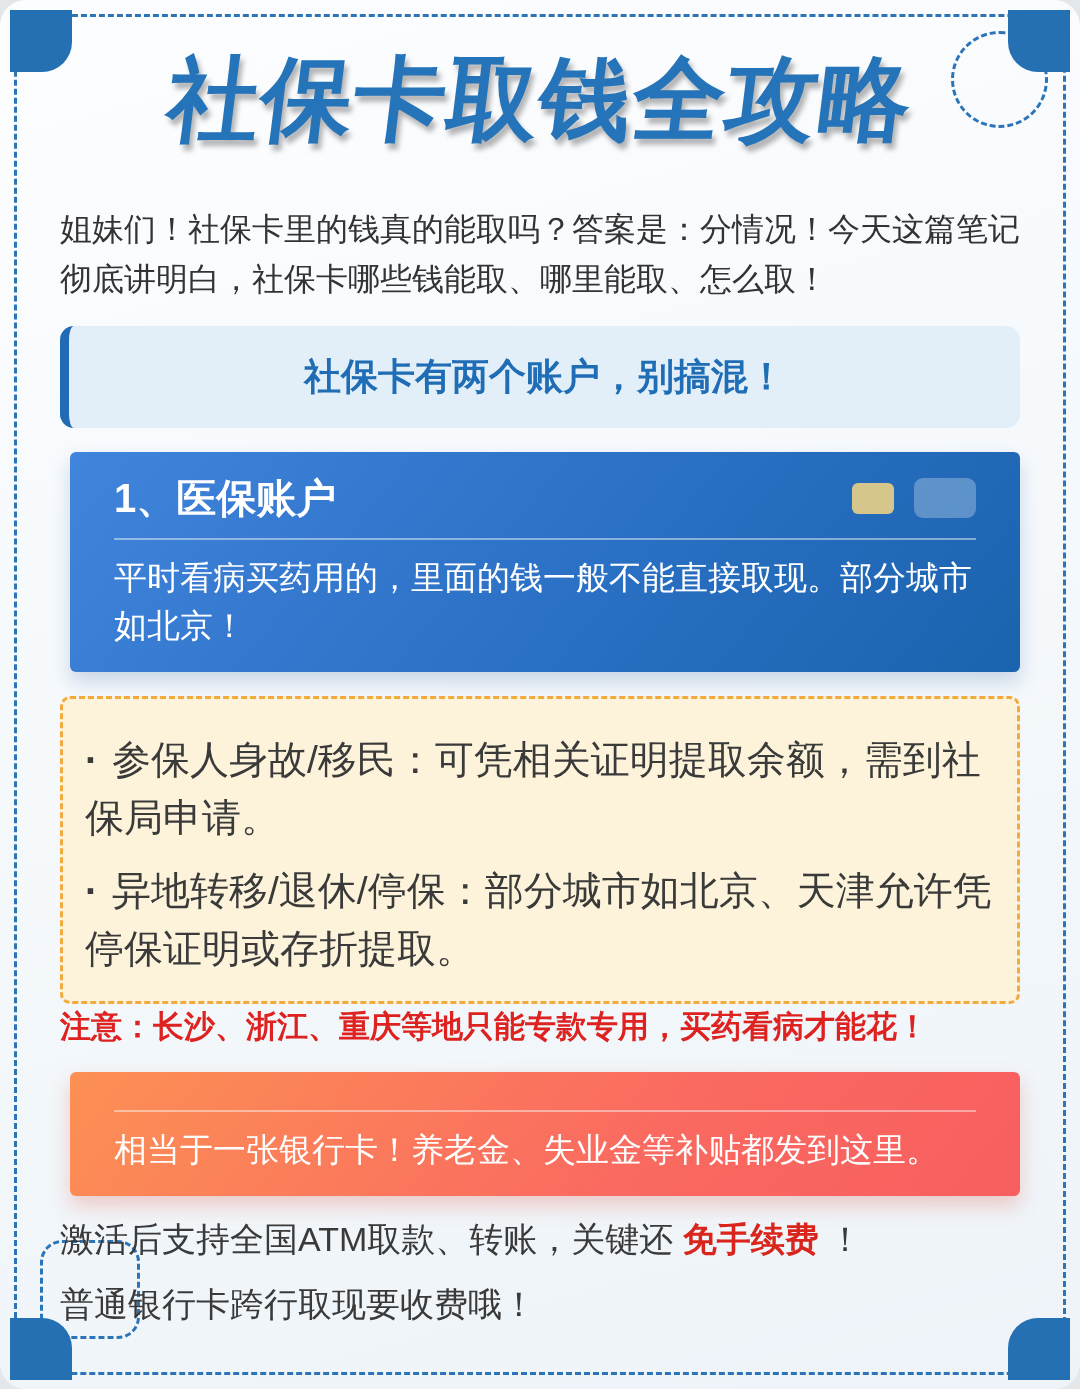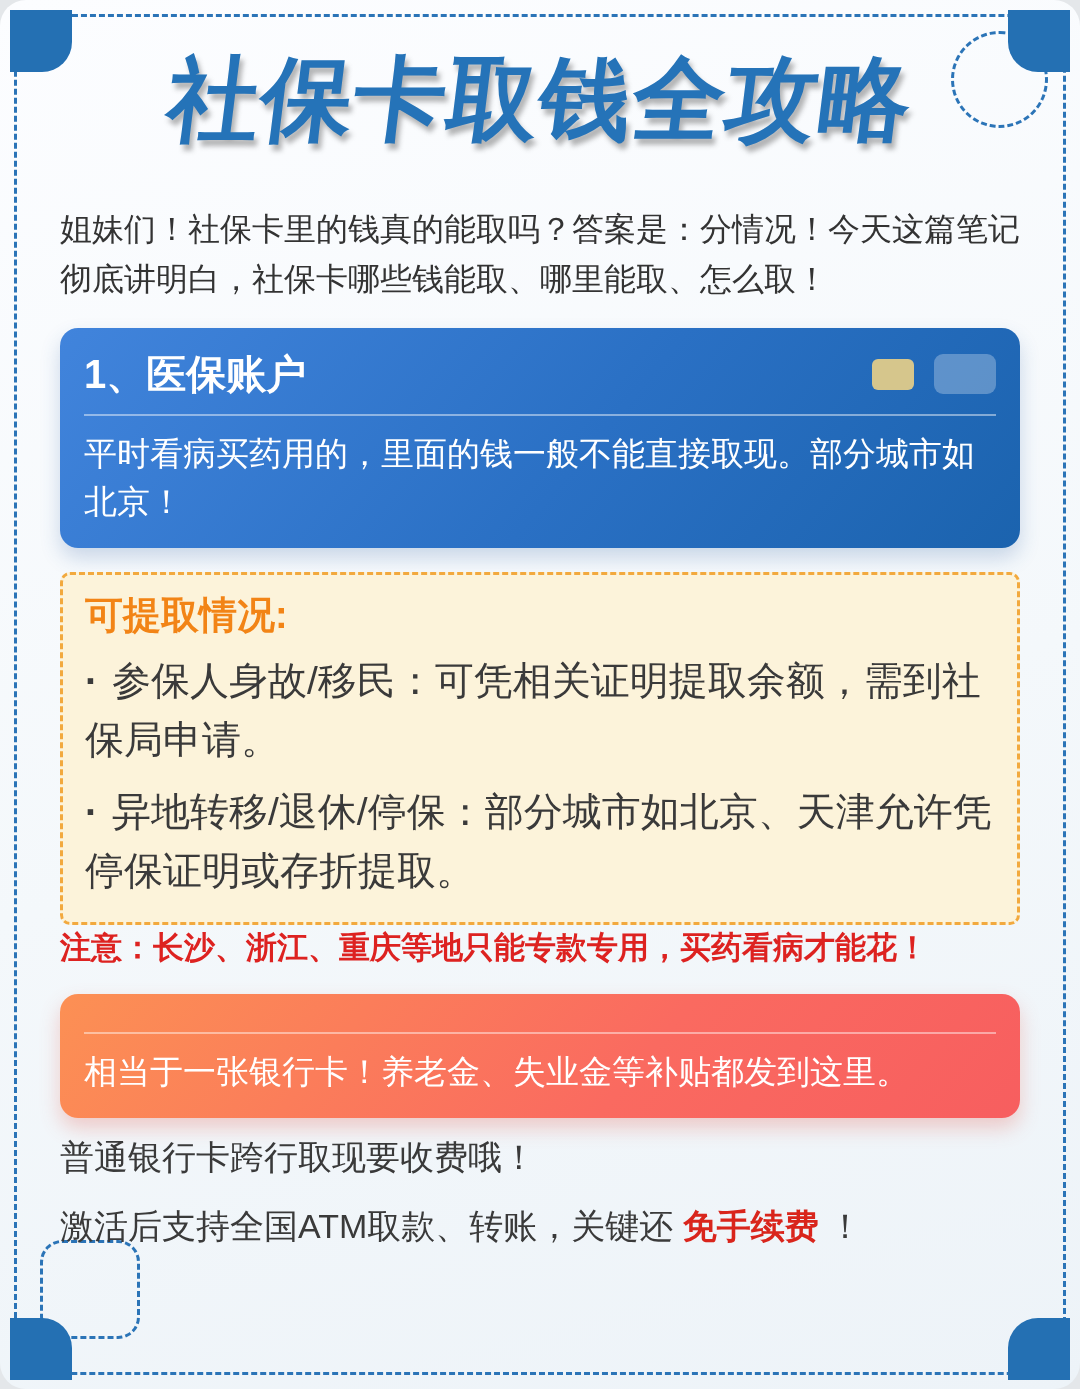--- a/index.html
+++ b/index.html
@@ -85,23 +85,24 @@
     align-items: center;
     justify-content: center;
   }
   .banner span {
     font-size: 37px;
     font-weight: bold;
     color: #1f6db4;
   }
   .card {
     margin-top: 24px;
-    border-radius: 18px;
-    padding: 22px 24px 22px;
+    border-radius: 6px;
+    padding: 22px 44px 22px;
     color: #ffffff;
+    margin-left: 10px;
   }
   .card-blue {
     background: linear-gradient(130deg, #4184dc 0%, #2a70c4 55%, #1b63ae 100%);
     box-shadow: 0 10px 20px rgba(40, 90, 160, 0.22);
   }
   .card-red {
     margin-top: 22px;
     background: linear-gradient(130deg, #fc9054 0%, #fa6a60 60%, #f75e5f 100%);
     box-shadow: 0 10px 20px rgba(230, 100, 85, 0.3);
   }
@@ -184,44 +185,46 @@
   <div class="corner tr"></div>
   <div class="corner bl"></div>
   <div class="corner br"></div>
 
   <div class="content">
 
     <h1 class="title">社保卡取钱全攻略</h1>
 
     <p class="intro">姐妹们！社保卡里的钱真的能取吗？答案是：分情况！今天这篇笔记彻底讲明白，社保卡哪些钱能取、哪里能取、怎么取！</p>
 
+    <div class="banner">
+      <span>社保卡有两个账户，别搞混！</span>
+    </div>
 
     <section class="card card-blue">
       <div class="card-head">
         <h2>1、医保账户</h2>
         <div class="chips">
           <span class="chip chip-gold"></span>
           <span class="chip chip-glass"></span>
         </div>
       </div>
       <div class="card-divider"></div>
       <p class="card-body">平时看病买药用的，里面的钱一般不能直接取现。部分城市如北京！</p>
     </section>
 
     <section class="withdraw-box">
-      <h3 class="wb-title">可提取情况:</h3>
       <p class="wb-item"><span class="bullet">·</span><span>参保人身故/移民：可凭相关证明提取余额，需到社保局申请。</span></p>
       <p class="wb-item"><span class="bullet">·</span><span>异地转移/退休/停保：部分城市如北京、天津允许凭停保证明或存折提取。</span></p>
     </section>
 
     <p class="note">注意：长沙、浙江、重庆等地只能专款专用，买药看病才能花！</p>
 
     <section class="card card-red">
       <div class="card-divider"></div>
       <p class="card-body">相当于一张银行卡！养老金、失业金等补贴都发到这里。</p>
     </section>
 
+    <p class="footer-line first"><span>激活后支持全国ATM取款、转账，关键还 </span><span class="hl">免手续费</span><span> ！</span></p>
+
     <p class="footer-line second">普通银行卡跨行取现要收费哦！</p>
-
-    <p class="footer-line first"><span>激活后支持全国ATM取款、转账，关键还 </span><span class="hl">免手续费</span><span> ！</span></p>
 
   </div>
 </div>
 
 </body></html>

